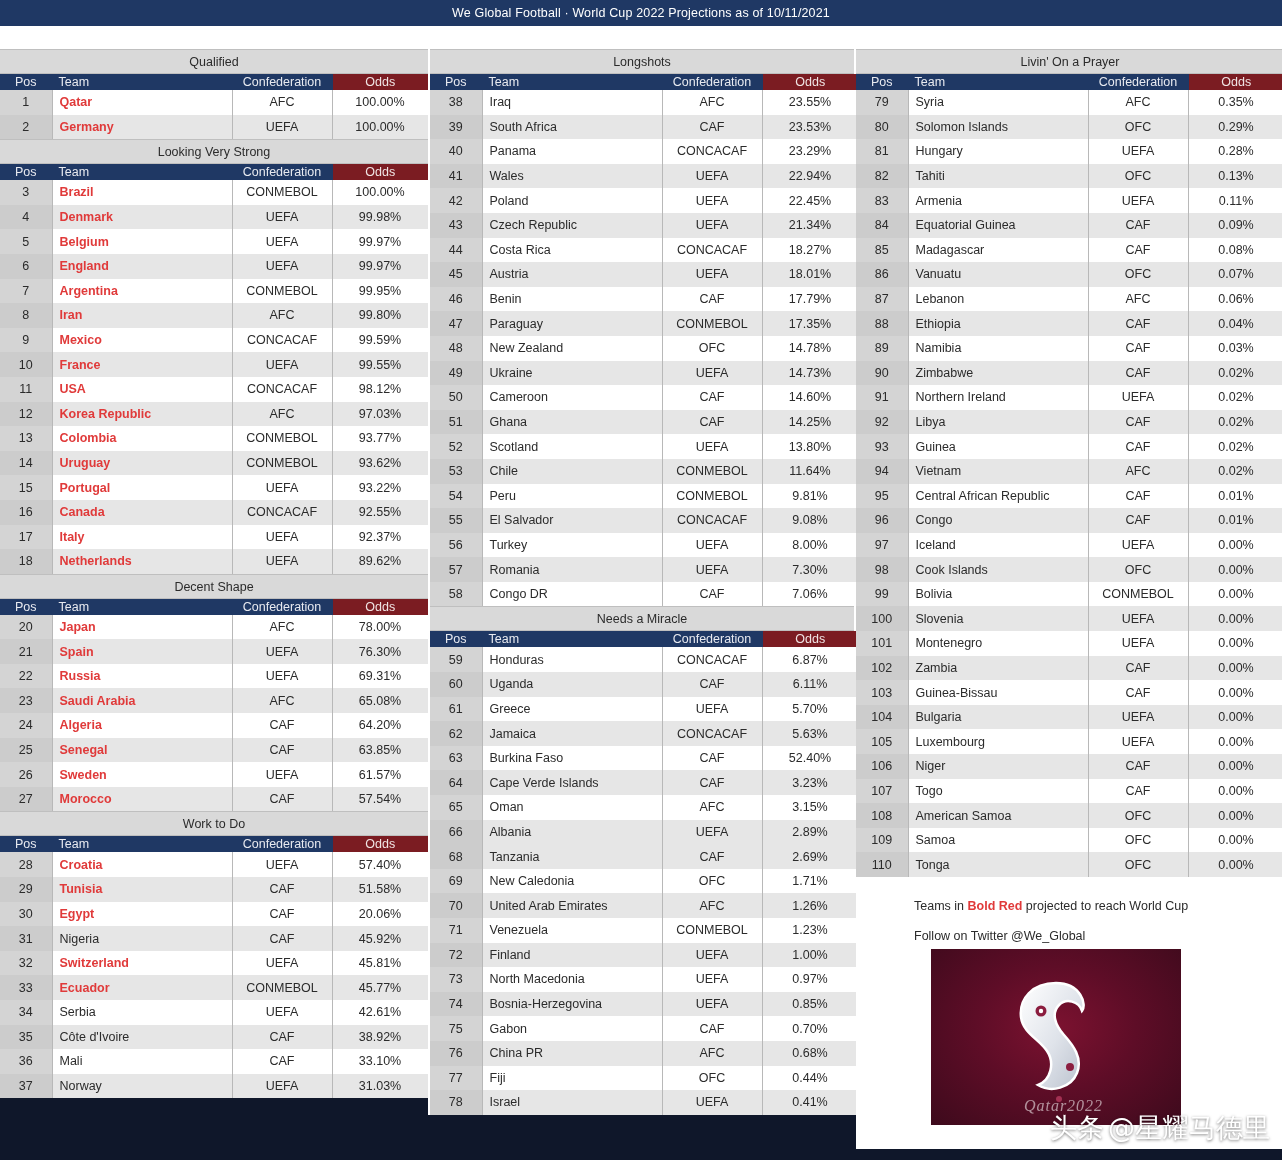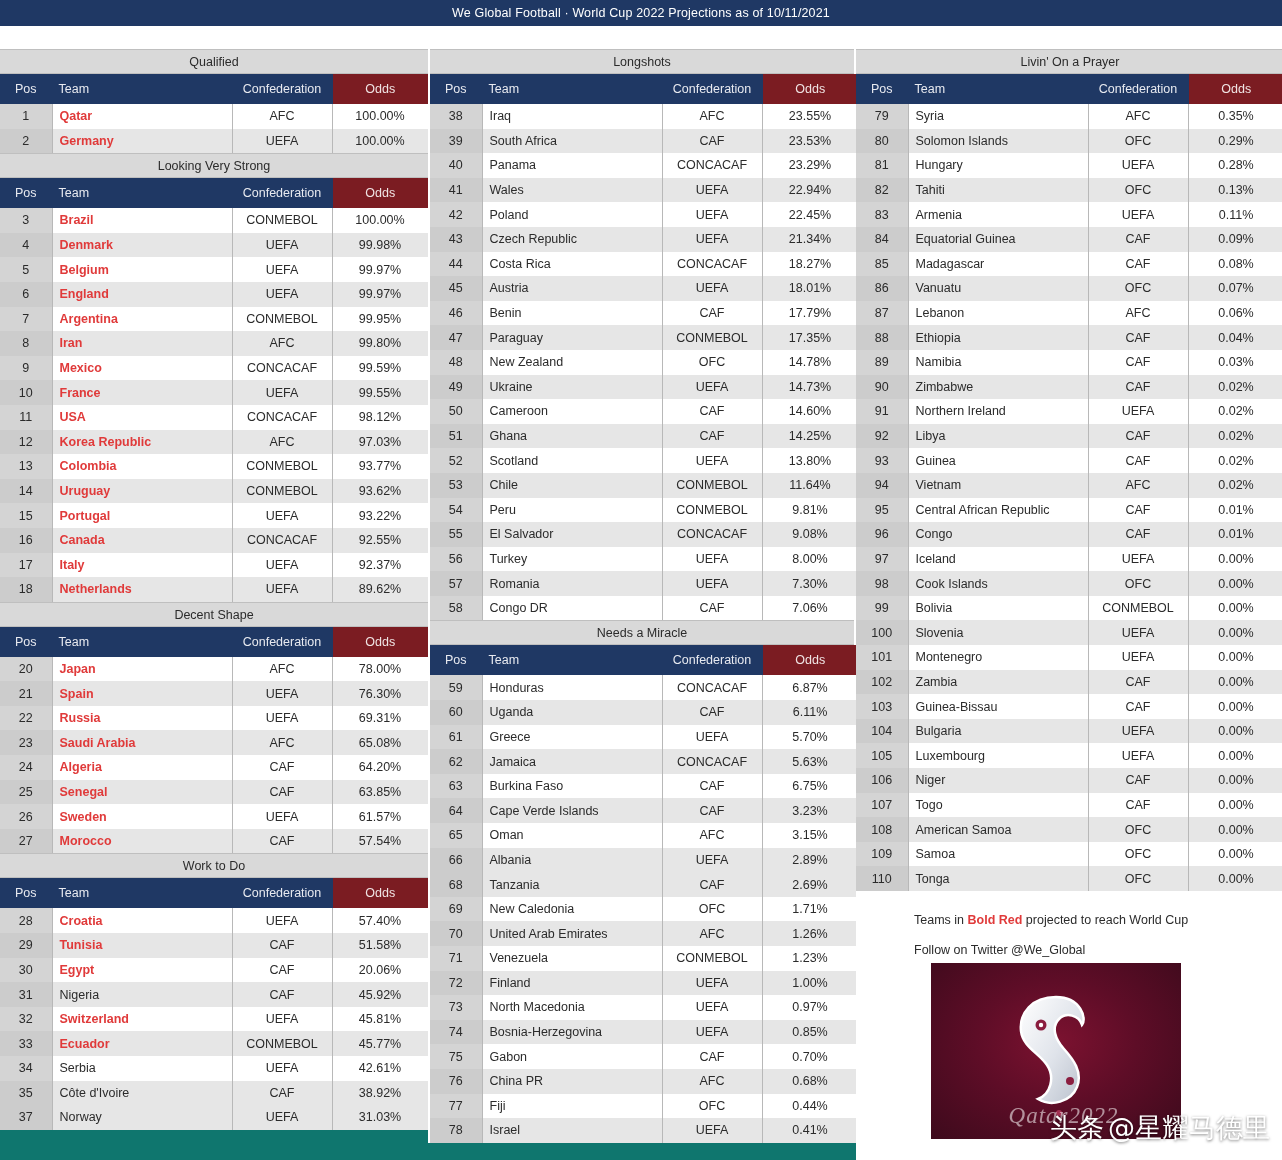--- a/index.html
+++ b/index.html
@@ -4,21 +4,21 @@
 <style>
   * { box-sizing: border-box; }
   html, body {
     margin: 0; padding: 0;
     background: #ffffff;
     font-family: "Liberation Sans", sans-serif;
   }
   #page {
     width: 1282px; height: 1160px;
     position: relative;
-    background: #0f766e;
+    background: #0f172a;
     overflow: hidden;
   }
 
   
   .titlebar {
     height: 27px;
     background: #1f3864;
     color: #ffffff;
     display: flex;
     align-items: center;
@@ -59,21 +59,21 @@
   table.tbl col.c-pos  { width: 52px; }
   table.tbl col.c-team { width: 180px; }
   table.tbl col.c-conf { width: 100px; }
   table.tbl col.c-odds { width: 96px; }
 
   table.tbl thead th {
     background: #1f3864;
     color: #e8eaf0;
     font-weight: normal;
     font-size: 12.5px;
-    height: 30px;
+    height: 16px;
     padding: 0 6px;
     border-right: 1px solid #1f3864;
   }
   table.tbl thead th.h-pos  { text-align: center; }
   table.tbl thead th.h-team { text-align: left; }
   table.tbl thead th.h-conf { text-align: center; }
   table.tbl thead th.h-odds {
     background: #7b1c22;
     text-align: center;
     color: #f0e4e4;
@@ -126,21 +126,21 @@
     width: 250px; height: 176px;
     background: radial-gradient(ellipse at 50% 45%, #7c1230 0%, #5e0d27 45%, #3d0a1c 100%);
     overflow: hidden;
   }
   .poster svg { position: absolute; left: 0; top: 0; }
   .poster-word {
     position: absolute;
     left: 0; right: 0; bottom: 10px;
     text-align: center;
     color: rgba(255,255,255,.55);
-    font-size: 23px;
+    font-size: 16px;
     font-family: "Liberation Serif", serif;
     font-style: italic;
     letter-spacing: 1px;
     padding-left: 15px;
   }
 
   
   .watermark {
     position: absolute;
     right: 12px; bottom: 14px;
@@ -438,20 +438,26 @@
               <td class="pos">34</td>
               <td class="team">Serbia</td>
               <td class="conf">UEFA</td>
               <td class="odds">42.61%</td>
             </tr>
             <tr class="even">
               <td class="pos">35</td>
               <td class="team">Côte d'Ivoire</td>
               <td class="conf">CAF</td>
               <td class="odds">38.92%</td>
+            </tr>
+            <tr class="odd">
+              <td class="pos">36</td>
+              <td class="team">Mali</td>
+              <td class="conf">CAF</td>
+              <td class="odds">33.10%</td>
             </tr>
             <tr class="even">
               <td class="pos">37</td>
               <td class="team">Norway</td>
               <td class="conf">UEFA</td>
               <td class="odds">31.03%</td>
             </tr>
           </tbody>
         </table>
       </div>
@@ -639,21 +645,21 @@
             <tr class="even">
               <td class="pos">62</td>
               <td class="team">Jamaica</td>
               <td class="conf">CONCACAF</td>
               <td class="odds">5.63%</td>
             </tr>
             <tr class="odd">
               <td class="pos">63</td>
               <td class="team">Burkina Faso</td>
               <td class="conf">CAF</td>
-              <td class="odds">6.75%</td>
+              <td class="odds">52.40%</td>
             </tr>
             <tr class="even">
               <td class="pos">64</td>
               <td class="team">Cape Verde Islands</td>
               <td class="conf">CAF</td>
               <td class="odds">3.23%</td>
             </tr>
             <tr class="odd">
               <td class="pos">65</td>
               <td class="team">Oman</td>

